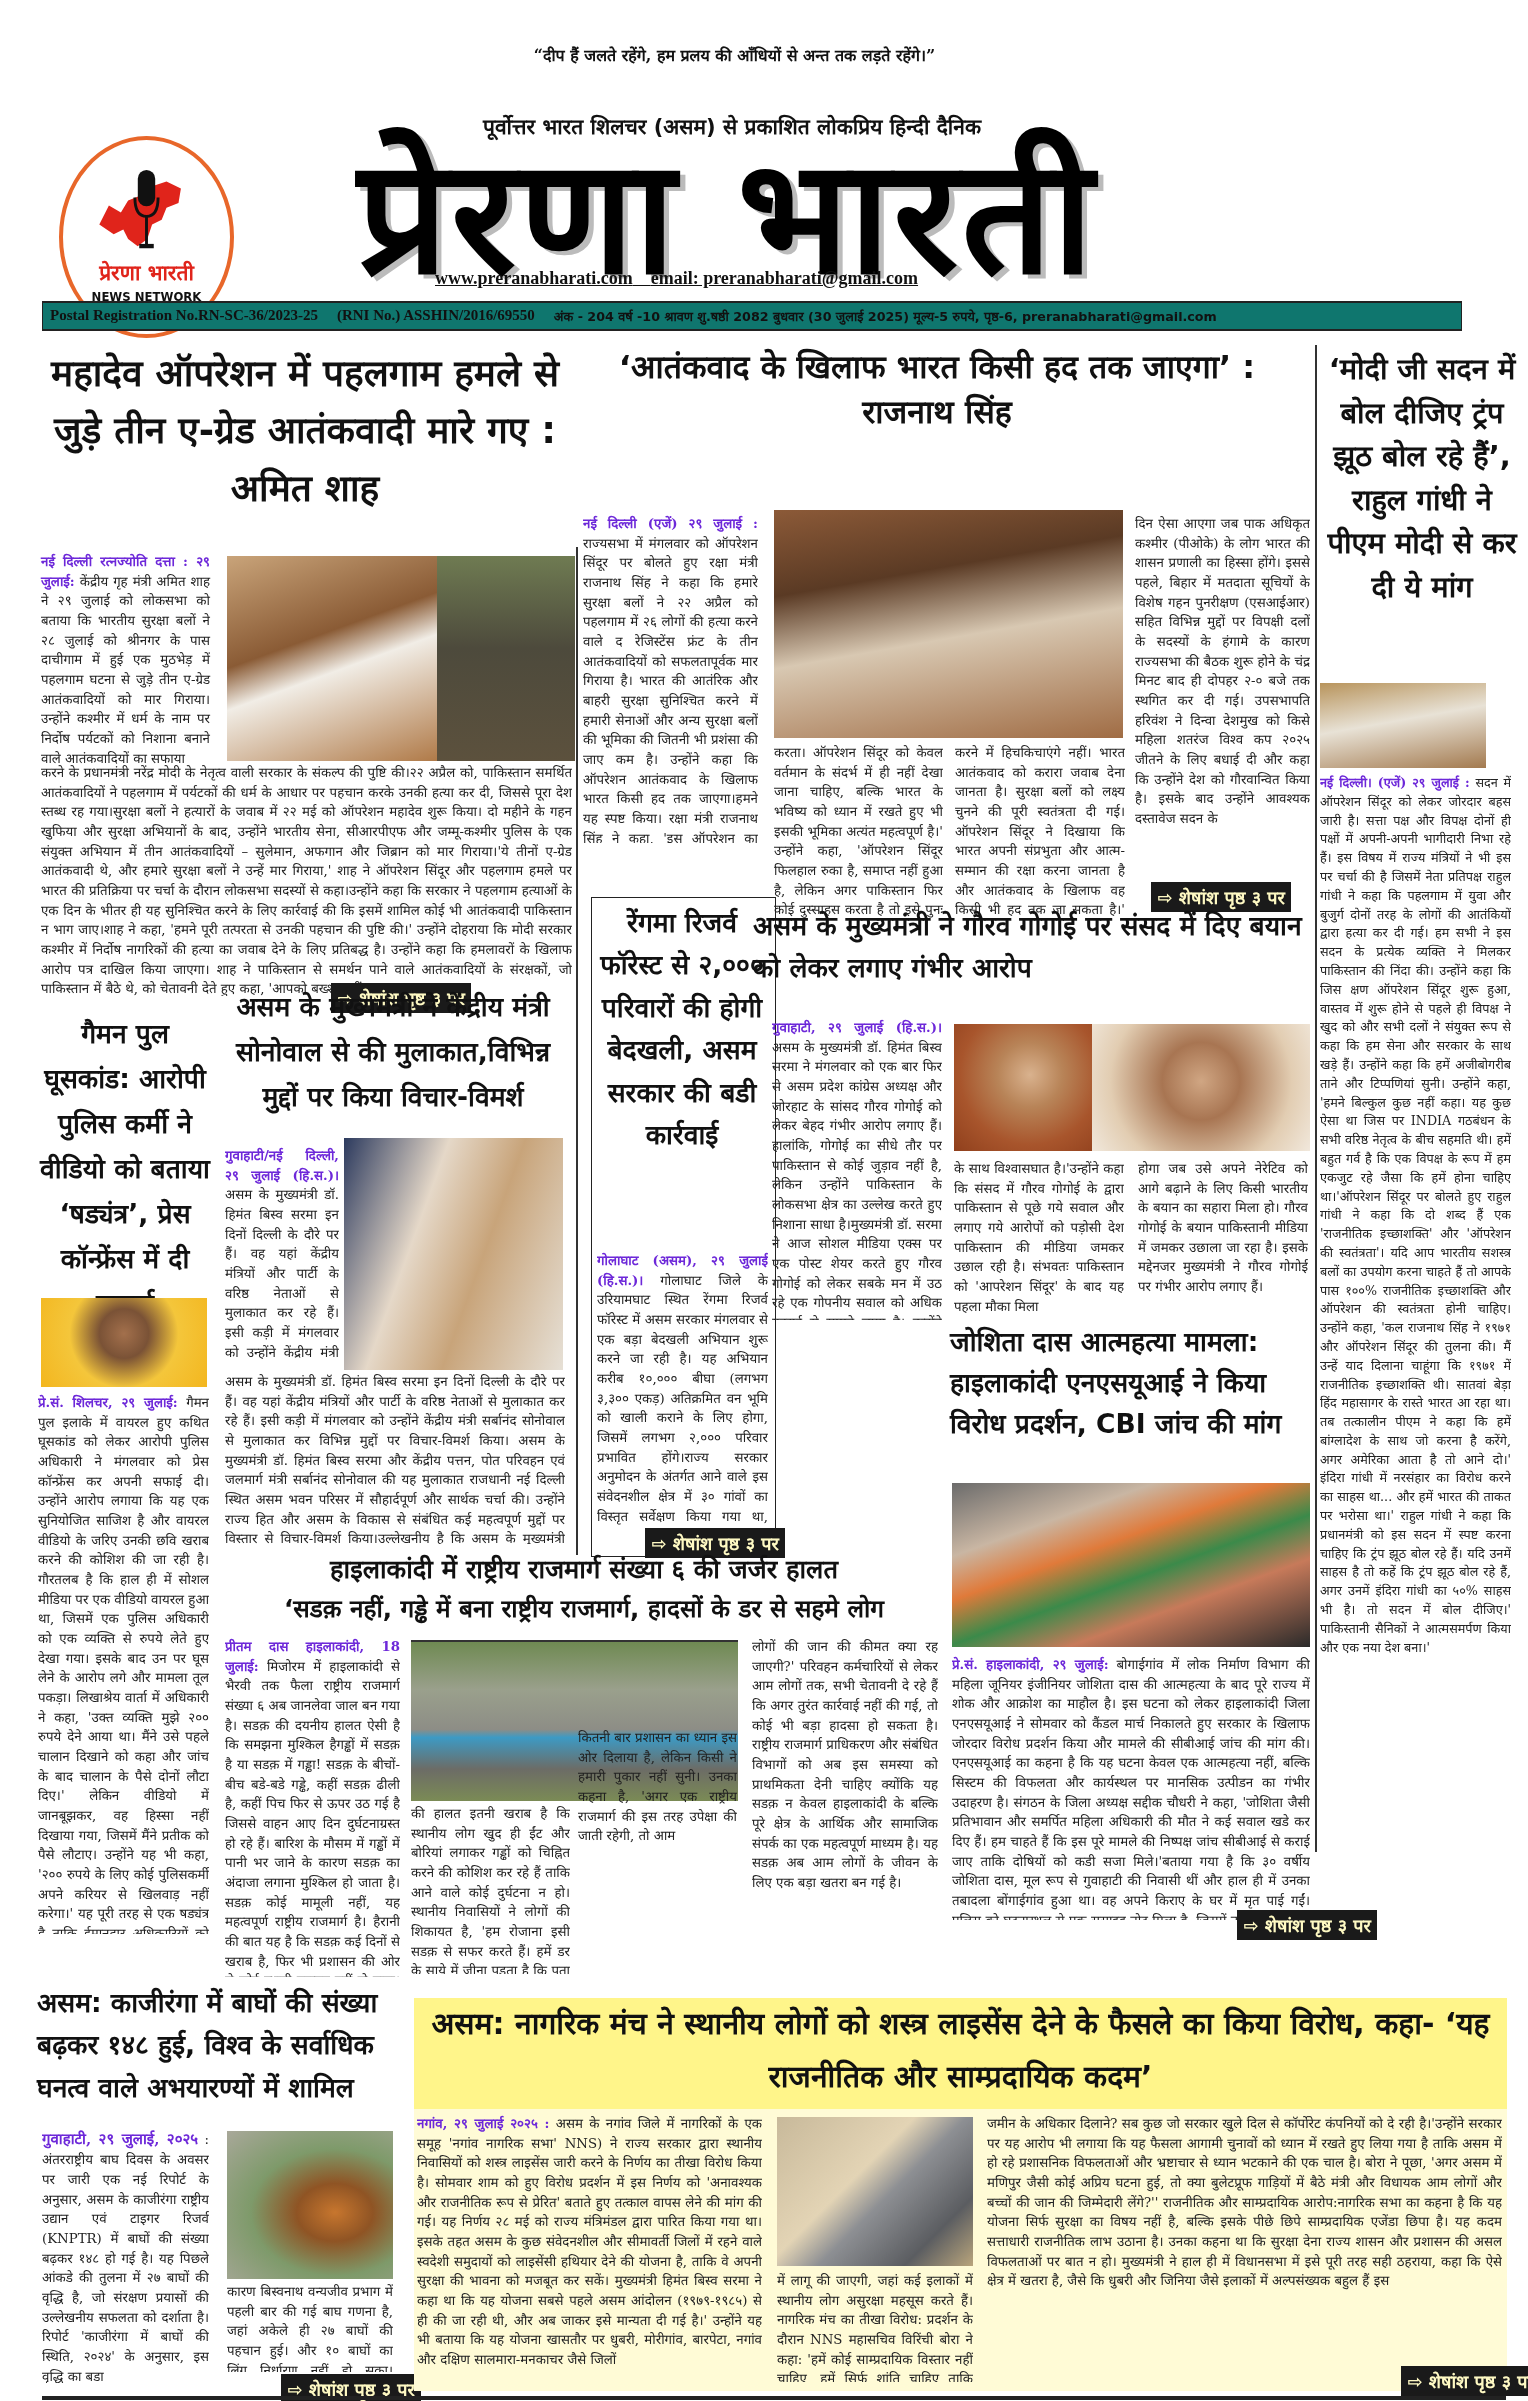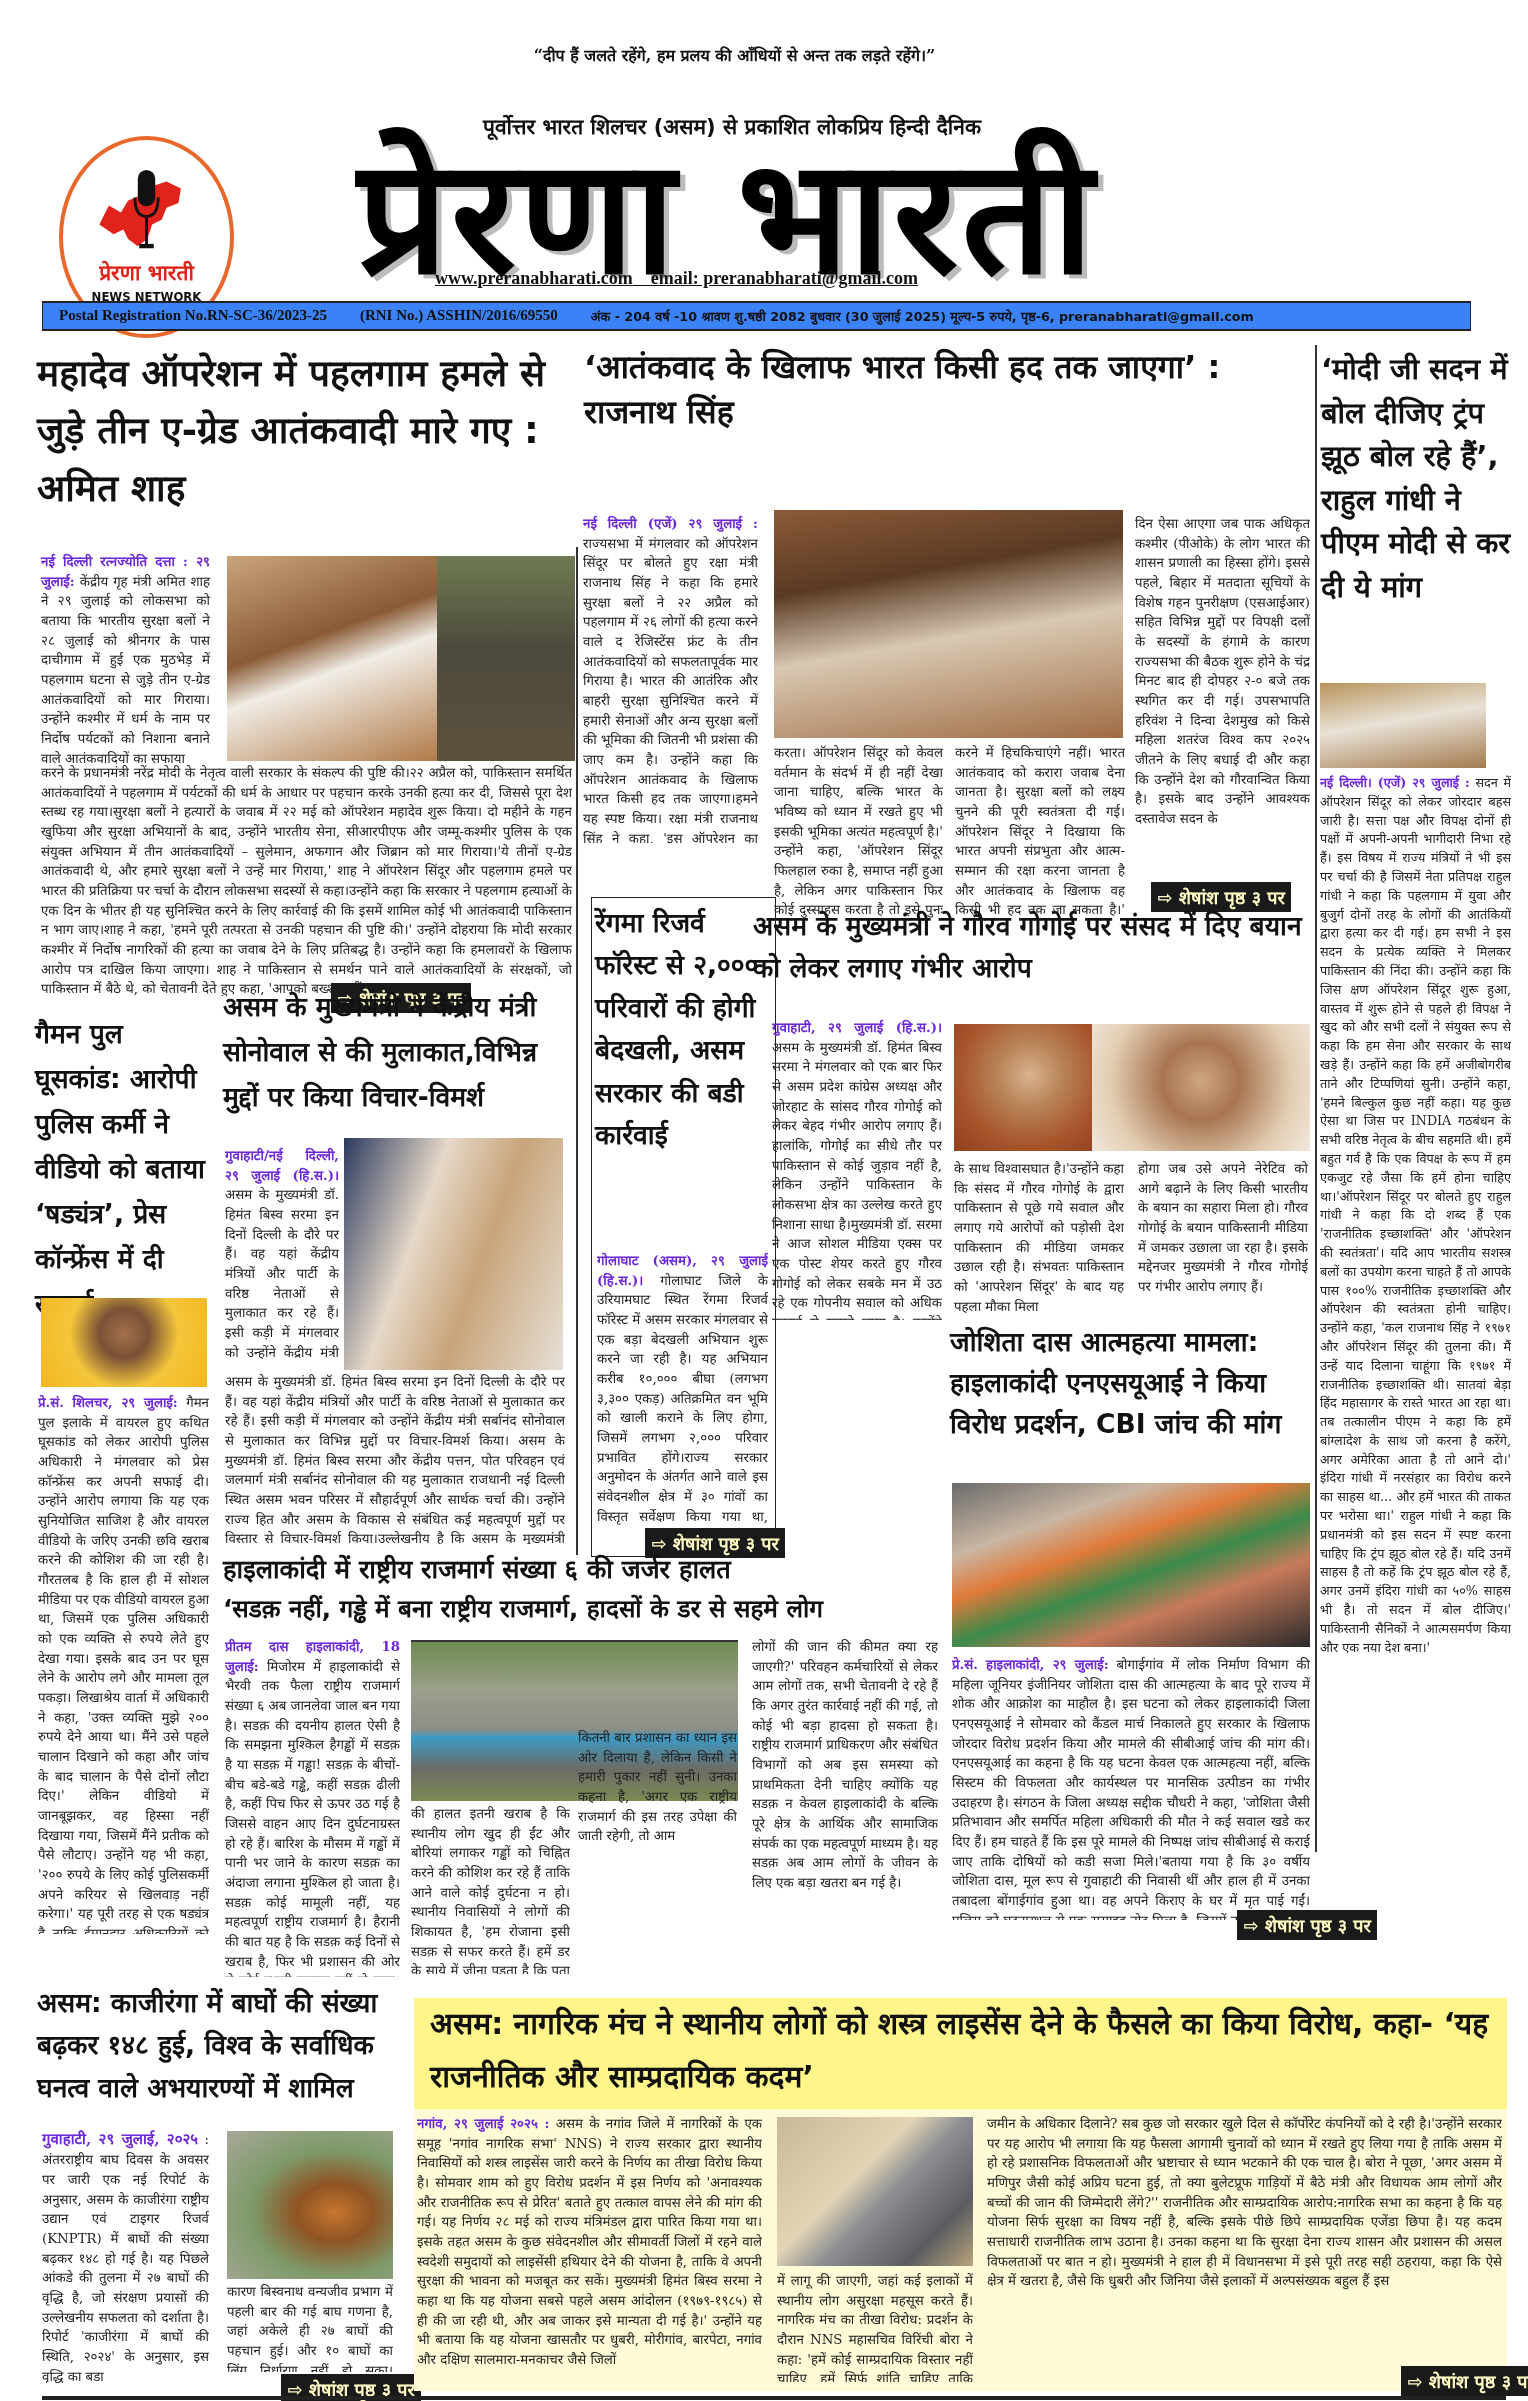--- a/index.html
+++ b/index.html
@@ -1,20 +1,20 @@
 <!DOCTYPE html>
 <html style="font-size:8.5px"><head>
 <meta charset="utf-8">
 <style>
   html,body{margin:0;padding:0;background:#fff;}
   body{width:1528px;height:2401px;position:relative;overflow:hidden;font-family:"DejaVu Sans",sans-serif;color:#111;}
   .abs{position:absolute;}
   .serif{font-family:"DejaVu Serif",serif;}
   .mono{font-family:"Liberation Serif",serif;}
-  .hl{font-family:"DejaVu Sans",sans-serif;font-weight:bold;color:#111;text-align:left;line-height:1.55;}
+  .hl{font-family:"DejaVu Sans",sans-serif;font-weight:bold;color:#111;text-align:center;line-height:1.55;}
   .body-text{font-family:"DejaVu Serif",serif;font-size:13.3px;line-height:1.48;text-align:justify;color:#222;}
   .dateline{font-weight:bold;color:#6d28d9;}
   .photo{position:absolute;overflow:hidden;}
   .cont{position:absolute;background:#1a1a1a;color:#fef9c3;font-family:"DejaVu Sans",sans-serif;font-weight:bold;font-size:18px;padding:3.2px 6.4px;white-space:nowrap;}
   .vline{position:absolute;width:1.6px;background:#333;}
   .hline{position:absolute;height:1.6px;background:#333;}
   .caption-box{position:absolute;border:1.6px solid #222;}
 </style>
 </head>
 <body>
@@ -38,21 +38,21 @@
 <div class="abs" style="left:382px;top:112px;width:700px;text-align:center;font-size:21px;font-weight:bold;">पूर्वोत्तर भारत शिलचर (असम) से प्रकाशित लोकप्रिय हिन्दी दैनिक</div>
 
 <div class="abs" style="left:255px;top:130px;width:944px;text-align:center;font-size:159px;font-weight:bold;line-height:1.1;letter-spacing:3.2px;color:#000;text-shadow:5.3px 4.2px 0 #bbb;">प्रेरणा भारती</div>
 
 <div class="abs mono" style="left:435px;top:268px;width:637px;text-align:left;font-size:18px;font-weight:bold;text-decoration:underline;">
   <a style="color:#111;">www.preranabharati.com</a>
   &nbsp;&nbsp;
   <a style="color:#111;">email: preranabharati@gmail.com</a>
 </div>
 
-<div class="abs mono" style="left:42px;top:301px;width:1411px;height:25.5px;background:#3b82f6;border-top:2.7px solid #222;border-bottom:2.7px solid #222;border-left:1.6px solid #222;border-right:1.6px solid #222;font-size:15px;font-weight:bold;display:flex;align-items:center;gap:33px;padding-left:16px;box-sizing:content-box;white-space:nowrap;overflow:hidden;">
+<div class="abs mono" style="left:42px;top:301px;width:1411px;height:25.5px;background:#0f766e;border-top:2.7px solid #222;border-bottom:2.7px solid #222;border-left:1.6px solid #222;border-right:1.6px solid #222;font-size:15px;font-weight:bold;display:flex;align-items:center;gap:19px;padding-left:7px;box-sizing:content-box;white-space:nowrap;overflow:hidden;">
   <span>Postal Registration No.RN-SC-36/2023-25</span>
   <span>(RNI No.) ASSHIN/2016/69550</span>
   <span style="font-family:'DejaVu Sans',sans-serif;font-size:12.7px;">अंक - 204 वर्ष -10  श्रावण शु.षष्ठी  2082  बुधवार (30 जुलाई 2025) मूल्य-5 रुपये, पृष्ठ-6, preranabharati@gmail.com</span>
 </div>
 
 <div class="abs hl" style="left:37px;top:345px;width:536px;font-size:37px;line-height:1.55;">महादेव ऑपरेशन में पहलगाम हमले से जुड़े तीन ए-ग्रेड आतंकवादी मारे गए : अमित शाह</div>
 <div class="abs body-text" style="left:41px;top:552px;width:169px;">
   <span class="dateline">नई दिल्ली रत्नज्योति दत्ता : २९ जुलाई:</span>
   <span>केंद्रीय गृह मंत्री अमित शाह ने २९ जुलाई को लोकसभा को बताया कि भारतीय सुरक्षा बलों ने २८ जुलाई को श्रीनगर के पास दाचीगाम में हुई एक मुठभेड़ में पहलगाम घटना से जुड़े तीन ए-ग्रेड आतंकवादियों को मार गिराया। उन्होंने कश्मीर में धर्म के नाम पर निर्दोष पर्यटकों को निशाना बनाने वाले आतंकवादियों का सफाया</span>
 </div>

